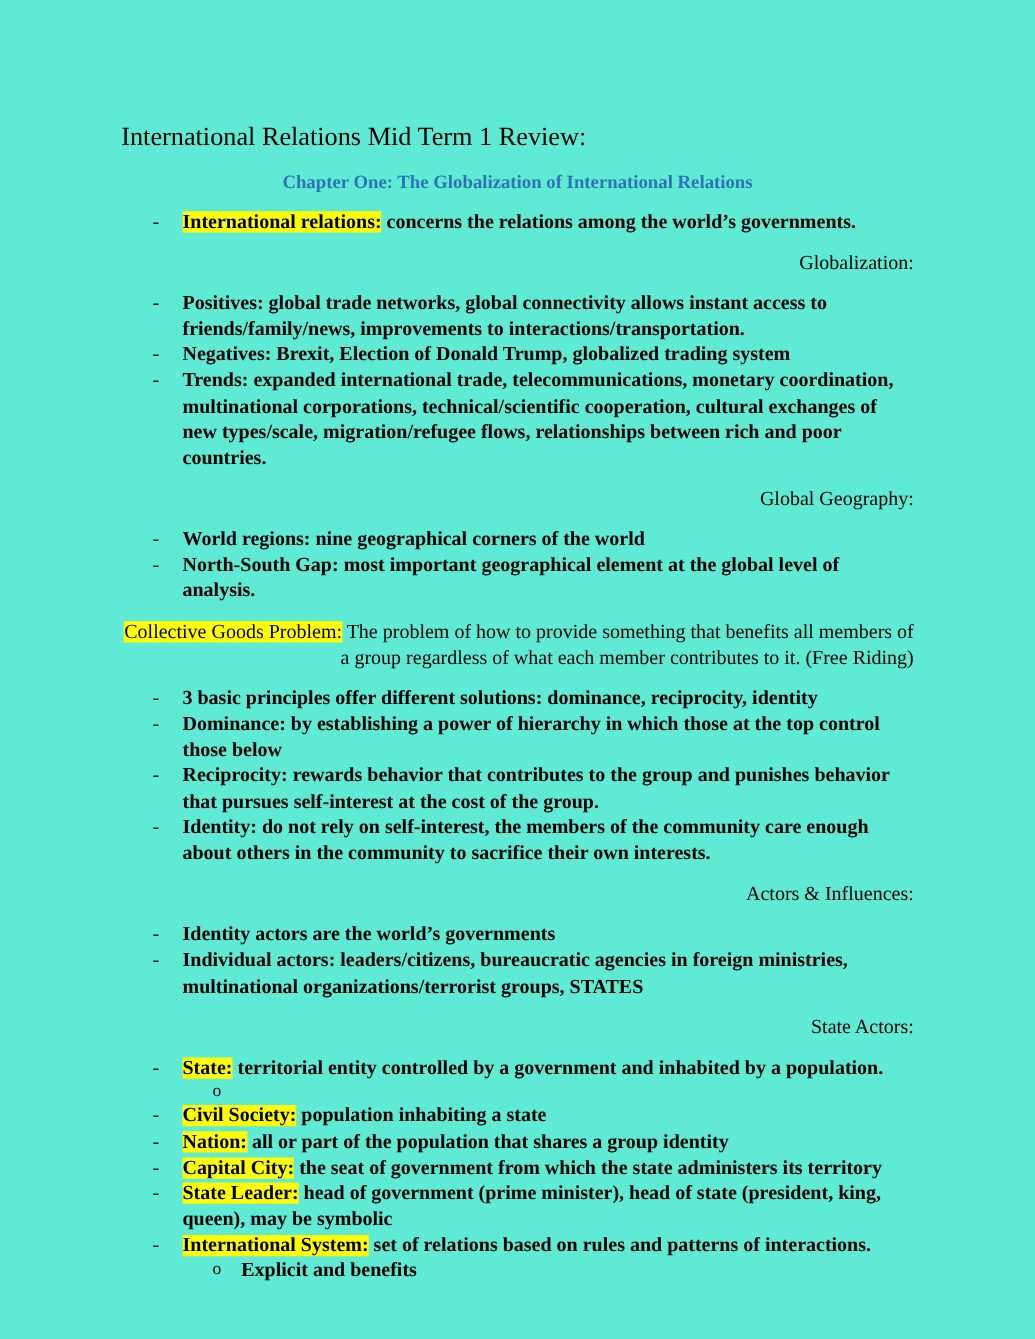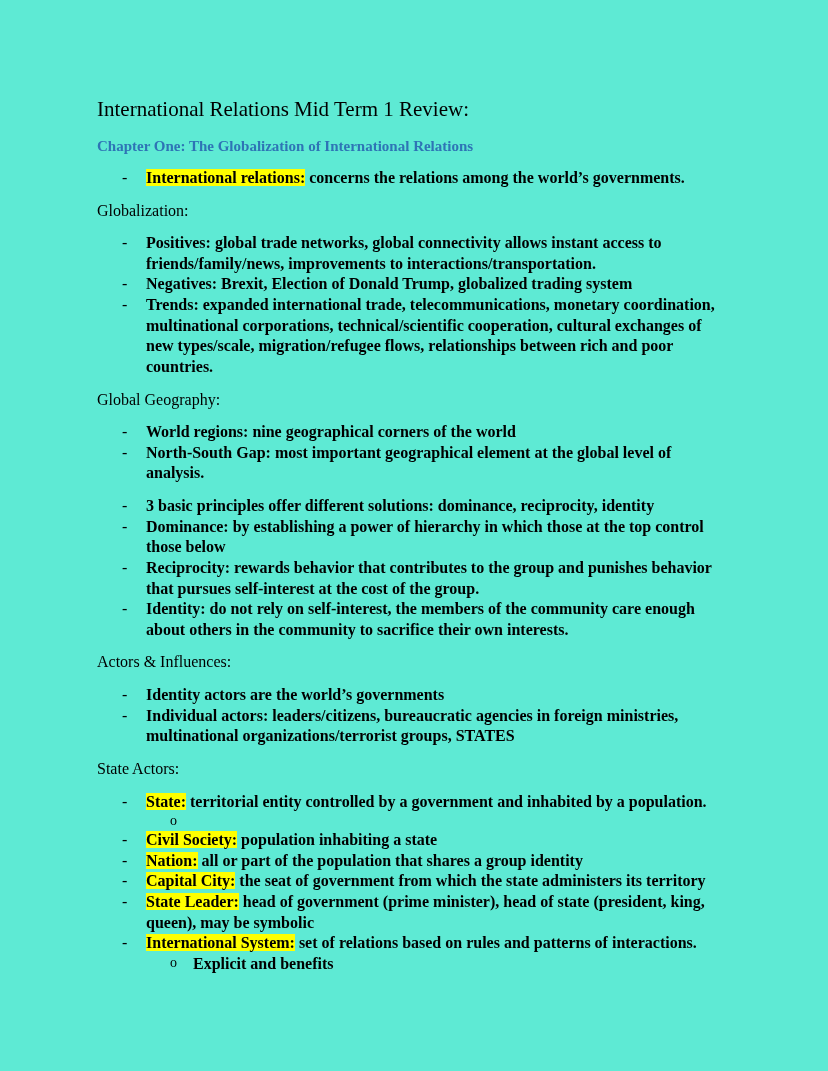--- a/index.html
+++ b/index.html
@@ -23,22 +23,23 @@
     font-weight: 400;
     line-height: 1.2;
     margin-bottom: 15px;
   }
   .chapter {
     font-size: 15px;
     font-weight: 700;
     color: var(--heading-blue, #2E74B5);
     line-height: 1.25;
     margin-bottom: 12px;
+    text-align: center;
   }
-  .para { margin-bottom: 12px; }
+  .para { margin-bottom: 12px; text-align: right; }
   .list { margin-bottom: 12px; }
   .bullet {
     display: flex;
     padding-left: 25px;
   }
   .bullet .marker {
     flex: 0 0 24px;
     width: 24px;
   }
   .bullet.sub { padding-left: 73px; }
@@ -89,20 +90,21 @@
     <div class="bullet">
       <span class="marker">-</span>
       <p class="btext">World regions: nine geographical corners of the world</p>
     </div>
     <div class="bullet">
       <span class="marker">-</span>
       <p class="btext">North-South Gap: most important geographical element at the global level of analysis.</p>
     </div>
   </div>
 
+  <p class="para"><span class="hl">Collective Goods Problem:</span><span> The problem of how to provide something that benefits all members of a group regardless of what each member contributes to it. (Free Riding)</span></p>
 
   <div class="list">
     <div class="bullet">
       <span class="marker">-</span>
       <p class="btext">3 basic principles offer different solutions: dominance, reciprocity, identity</p>
     </div>
     <div class="bullet">
       <span class="marker">-</span>
       <p class="btext">Dominance: by establishing a power of hierarchy in which those at the top control those below</p>
     </div>

